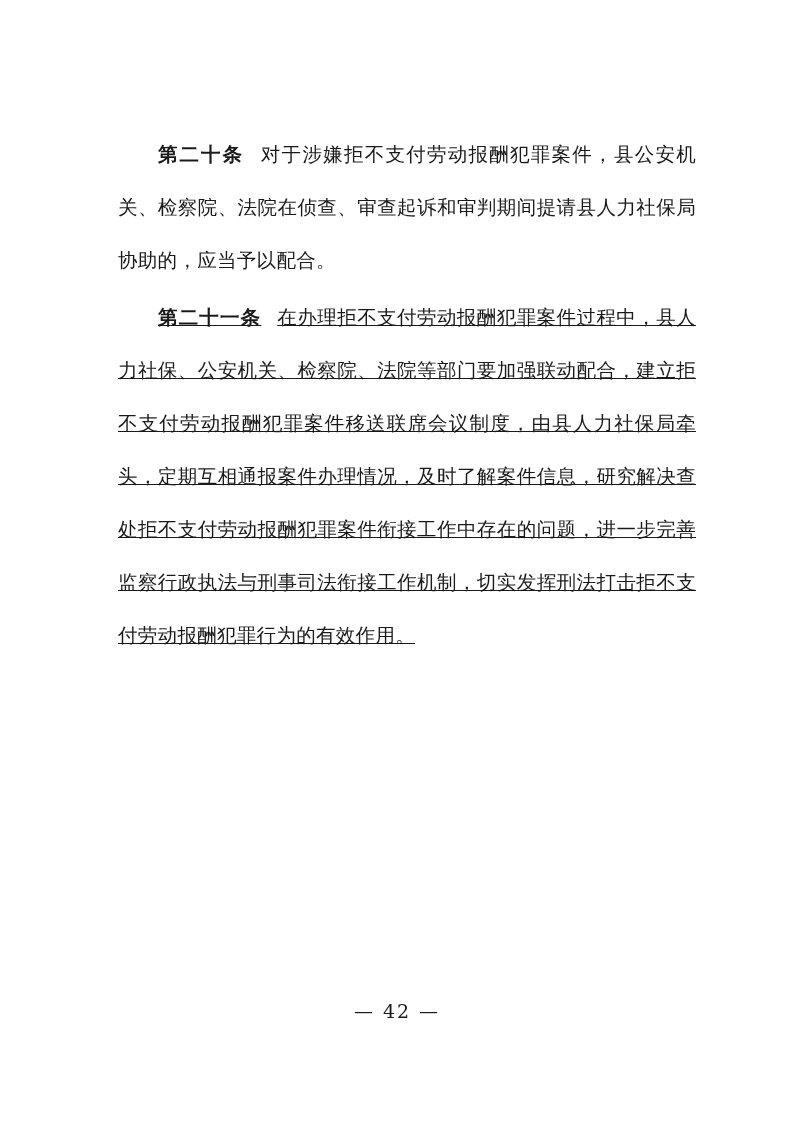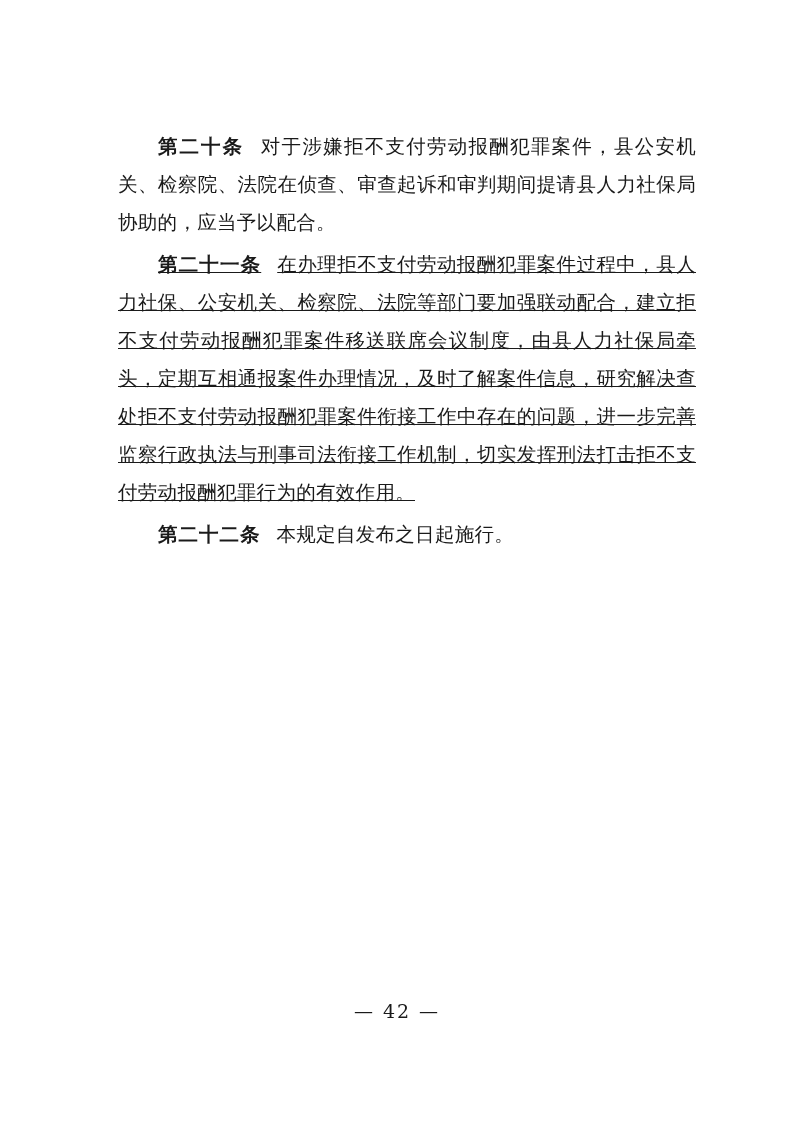--- a/index.html
+++ b/index.html
@@ -25,21 +25,21 @@
   }
   .content {
     position: absolute;
     left: 118px;
     top: 128px;
     width: 578px;
   }
   .para {
     margin: 0 0 4px 0;
     font-size: 19.5px;
-    line-height: 38px;
+    line-height: 53px;
     text-align: justify;
     text-justify: inter-ideograph;
     letter-spacing: 0.3px;
     text-indent: 0;
   }
   .para .lead {
     font-weight: bold;
     letter-spacing: 1px;
   }
   .para .gap {
@@ -74,23 +74,20 @@
   <div class="content">
 
     <p class="para" style="text-indent: 40px;">
       <span class="lead">第二十条</span><span class="gap"></span><span>对于涉嫌拒不支付劳动报酬犯罪案件，县公安机关、检察院、法院在侦查、审查起诉和审判期间提请县人力社保局协助的，应当予以配合。</span>
     </p>
 
     <p class="para" style="text-indent: 40px; text-decoration: underline;">
       <span class="lead">第二十一条</span><span class="gap"></span><span>在办理拒不支付劳动报酬犯罪案件过程中，县人力社保、公安机关、检察院、法院等部门要加强联动配合，建立拒不支付劳动报酬犯罪案件移送联席会议制度，由县人力社保局牵头，定期互相通报案件办理情况，及时了解案件信息，研究解决查处拒不支付劳动报酬犯罪案件衔接工作中存在的问题，进一步完善监察行政执法与刑事司法衔接工作机制，切实发挥刑法打击拒不支付劳动报酬犯罪行为的有效作用。</span>
     </p>
 
-    <p class="para" style="text-indent: 40px;">
-      <span class="lead">第二十二条</span><span class="gap"></span><span>本规定自发布之日起施行。</span>
-    </p>
 
   </div>
 
   <div class="footer">
     <span class="dash">—</span><span class="pagenum">42</span><span class="dash">—</span>
   </div>
 
 </div>
 
 </body></html>

